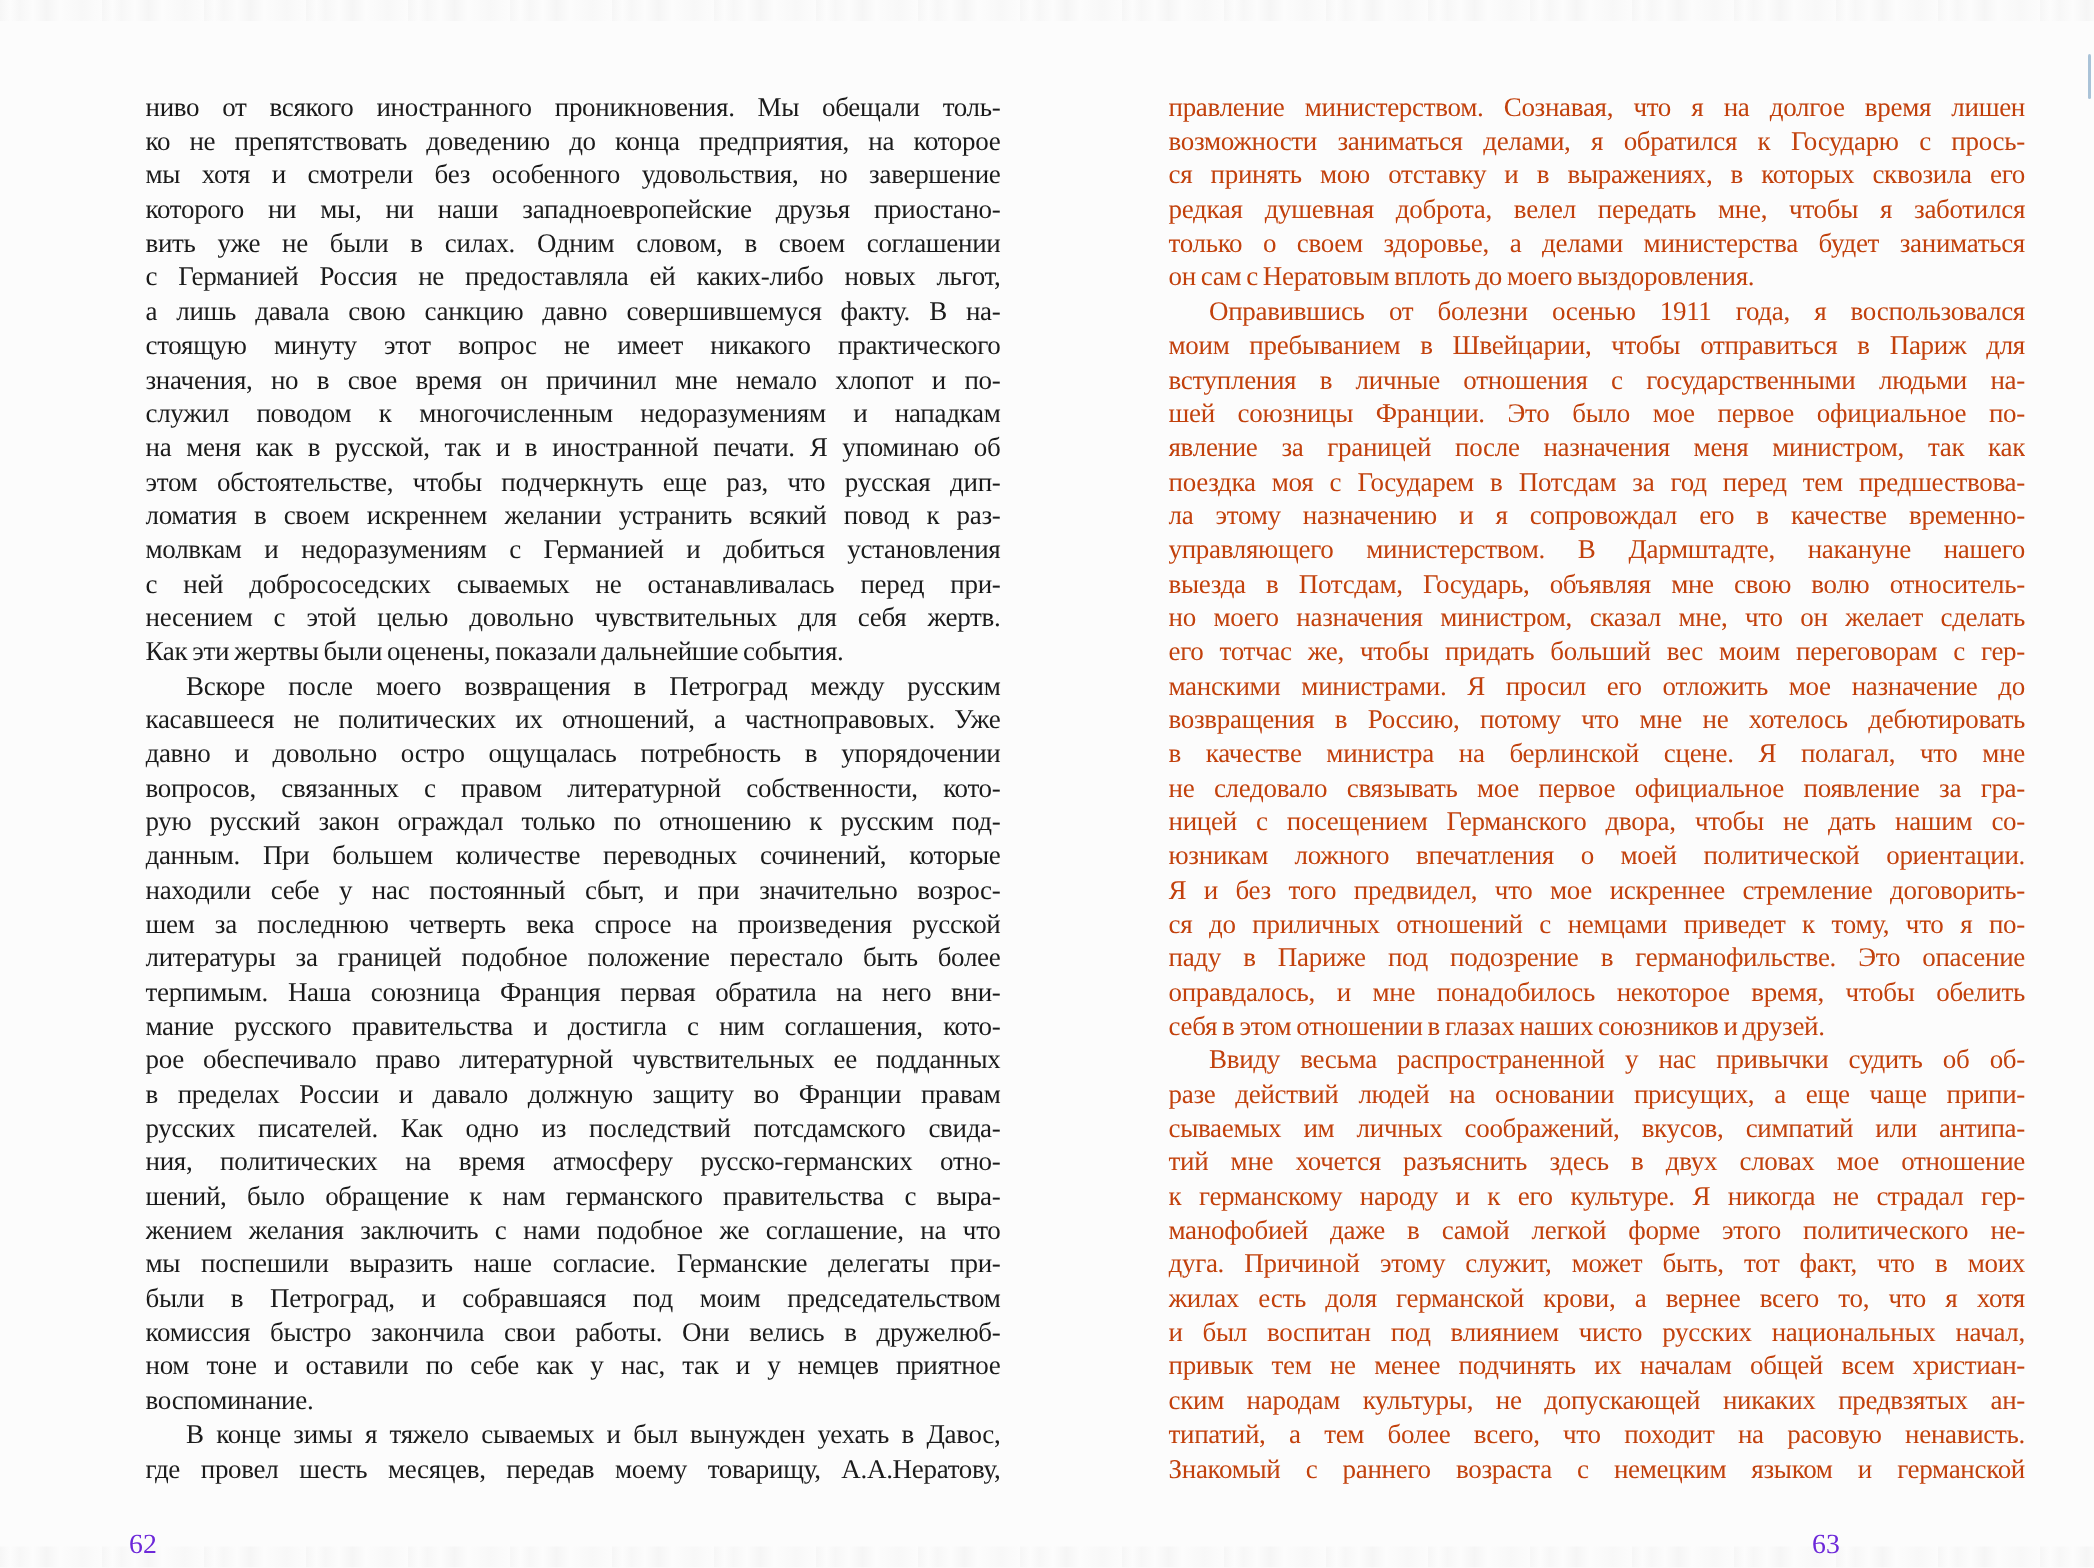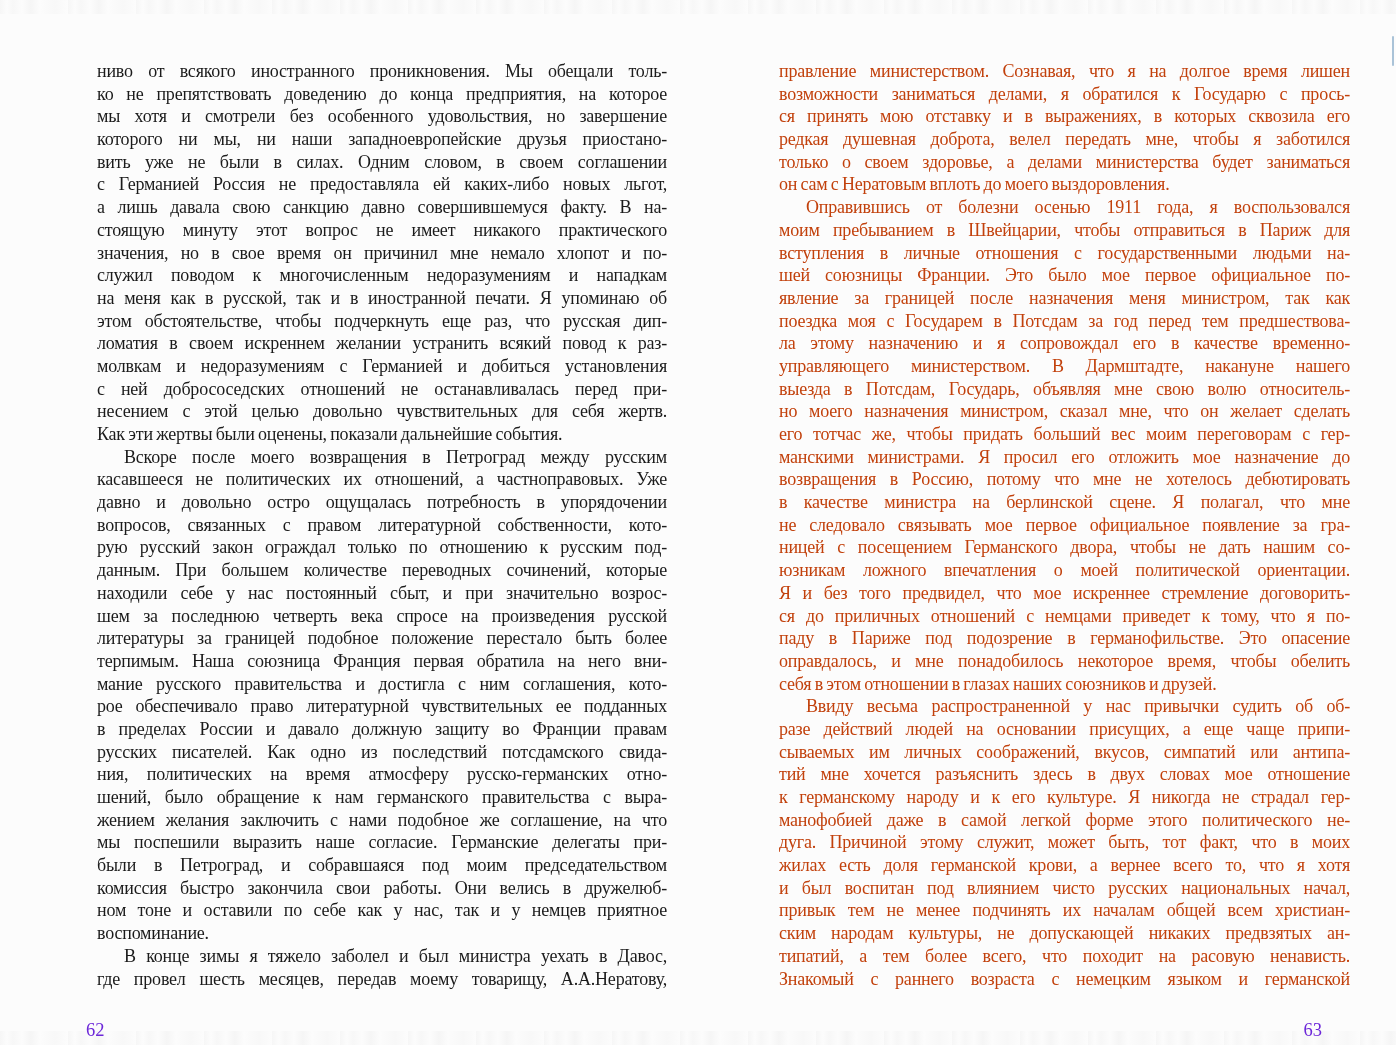--- a/index.html
+++ b/index.html
@@ -63,21 +63,21 @@
     text-indent: 27px;
   }
 
   .page-number {
     position: absolute;
     top: 1020px;
     font-size: 18.5px;
     color: #6d28d9;
   }
   .page-number.left { left: 86px; }
-  .page-number.right { left: 1248px; width: 74px; text-align: right; }
+  .page-number.right { left: 1208px; width: 74px; }
 
   
   .edge-artifact {
     position: absolute;
     top: 36px;
     left: 1392px;
     width: 2px;
     height: 30px;
     border-radius: 1px;
     opacity: 0.75;
@@ -99,21 +99,21 @@
       <div class="line">вить уже не были в силах. Одним словом, в своем соглашении</div>
       <div class="line">с Германией Россия не предоставляла ей каких-либо новых льгот,</div>
       <div class="line">а лишь давала свою санкцию давно совершившемуся факту. В на-</div>
       <div class="line">стоящую минуту этот вопрос не имеет никакого практического</div>
       <div class="line">значения, но в свое время он причинил мне немало хлопот и по-</div>
       <div class="line">служил поводом к многочисленным недоразумениям и нападкам</div>
       <div class="line">на меня как в русской, так и в иностранной печати. Я упоминаю об</div>
       <div class="line">этом обстоятельстве, чтобы подчеркнуть еще раз, что русская дип-</div>
       <div class="line">ломатия в своем искреннем желании устранить всякий повод к раз-</div>
       <div class="line">молвкам и недоразумениям с Германией и добиться установления</div>
-      <div class="line">с ней добрососедских отношений не останавливалась перед при-</div>
+      <div class="line">с ней добрососедских сываемых не останавливалась перед при-</div>
       <div class="line">несением с этой целью довольно чувствительных для себя жертв.</div>
       <div class="line para-end">Как эти жертвы были оценены, показали дальнейшие события.</div>
       <div class="line indent">Вскоре после моего возвращения в Петроград между русским</div>
       <div class="line">касавшееся не политических их отношений, а частноправовых. Уже</div>
       <div class="line">давно и довольно остро ощущалась потребность в упорядочении</div>
       <div class="line">вопросов, связанных с правом литературной собственности, кото-</div>
       <div class="line">рую русский закон ограждал только по отношению к русским под-</div>
       <div class="line">данным. При большем количестве переводных сочинений, которые</div>
       <div class="line">находили себе у нас постоянный сбыт, и при значительно возрос-</div>
       <div class="line">шем за последнюю четверть века спросе на произведения русской</div>
@@ -124,21 +124,21 @@
       <div class="line">в пределах России и давало должную защиту во Франции правам</div>
       <div class="line">русских писателей. Как одно из последствий потсдамского свида-</div>
       <div class="line">ния, политических на время атмосферу русско-германских отно-</div>
       <div class="line">шений, было обращение к нам германского правительства с выра-</div>
       <div class="line">жением желания заключить с нами подобное же соглашение, на что</div>
       <div class="line">мы поспешили выразить наше согласие. Германские делегаты при-</div>
       <div class="line">были в Петроград, и собравшаяся под моим председательством</div>
       <div class="line">комиссия быстро закончила свои работы. Они велись в дружелюб-</div>
       <div class="line">ном тоне и оставили по себе как у нас, так и у немцев приятное</div>
       <div class="line para-end">воспоминание.</div>
-      <div class="line indent">В конце зимы я тяжело заболел и был министра уехать в Давос,</div>
+      <div class="line indent">В конце зимы я тяжело сываемых и был вынужден уехать в Давос,</div>
       <div class="line">где провел шесть месяцев, передав моему товарищу, А.А.Нератову,</div>
     </div>
 
   <div class="text-block right" style="color: #c2410c; margin-left: 20px;">
       <div class="line">правление министерством. Сознавая, что я на долгое время лишен</div>
       <div class="line">возможности заниматься делами, я обратился к Государю с прось-</div>
       <div class="line">ся принять мою отставку и в выражениях, в которых сквозила его</div>
       <div class="line">редкая душевная доброта, велел передать мне, чтобы я заботился</div>
       <div class="line">только о своем здоровье, а делами министерства будет заниматься</div>
       <div class="line para-end">он сам с Нератовым вплоть до моего выздоровления.</div>

